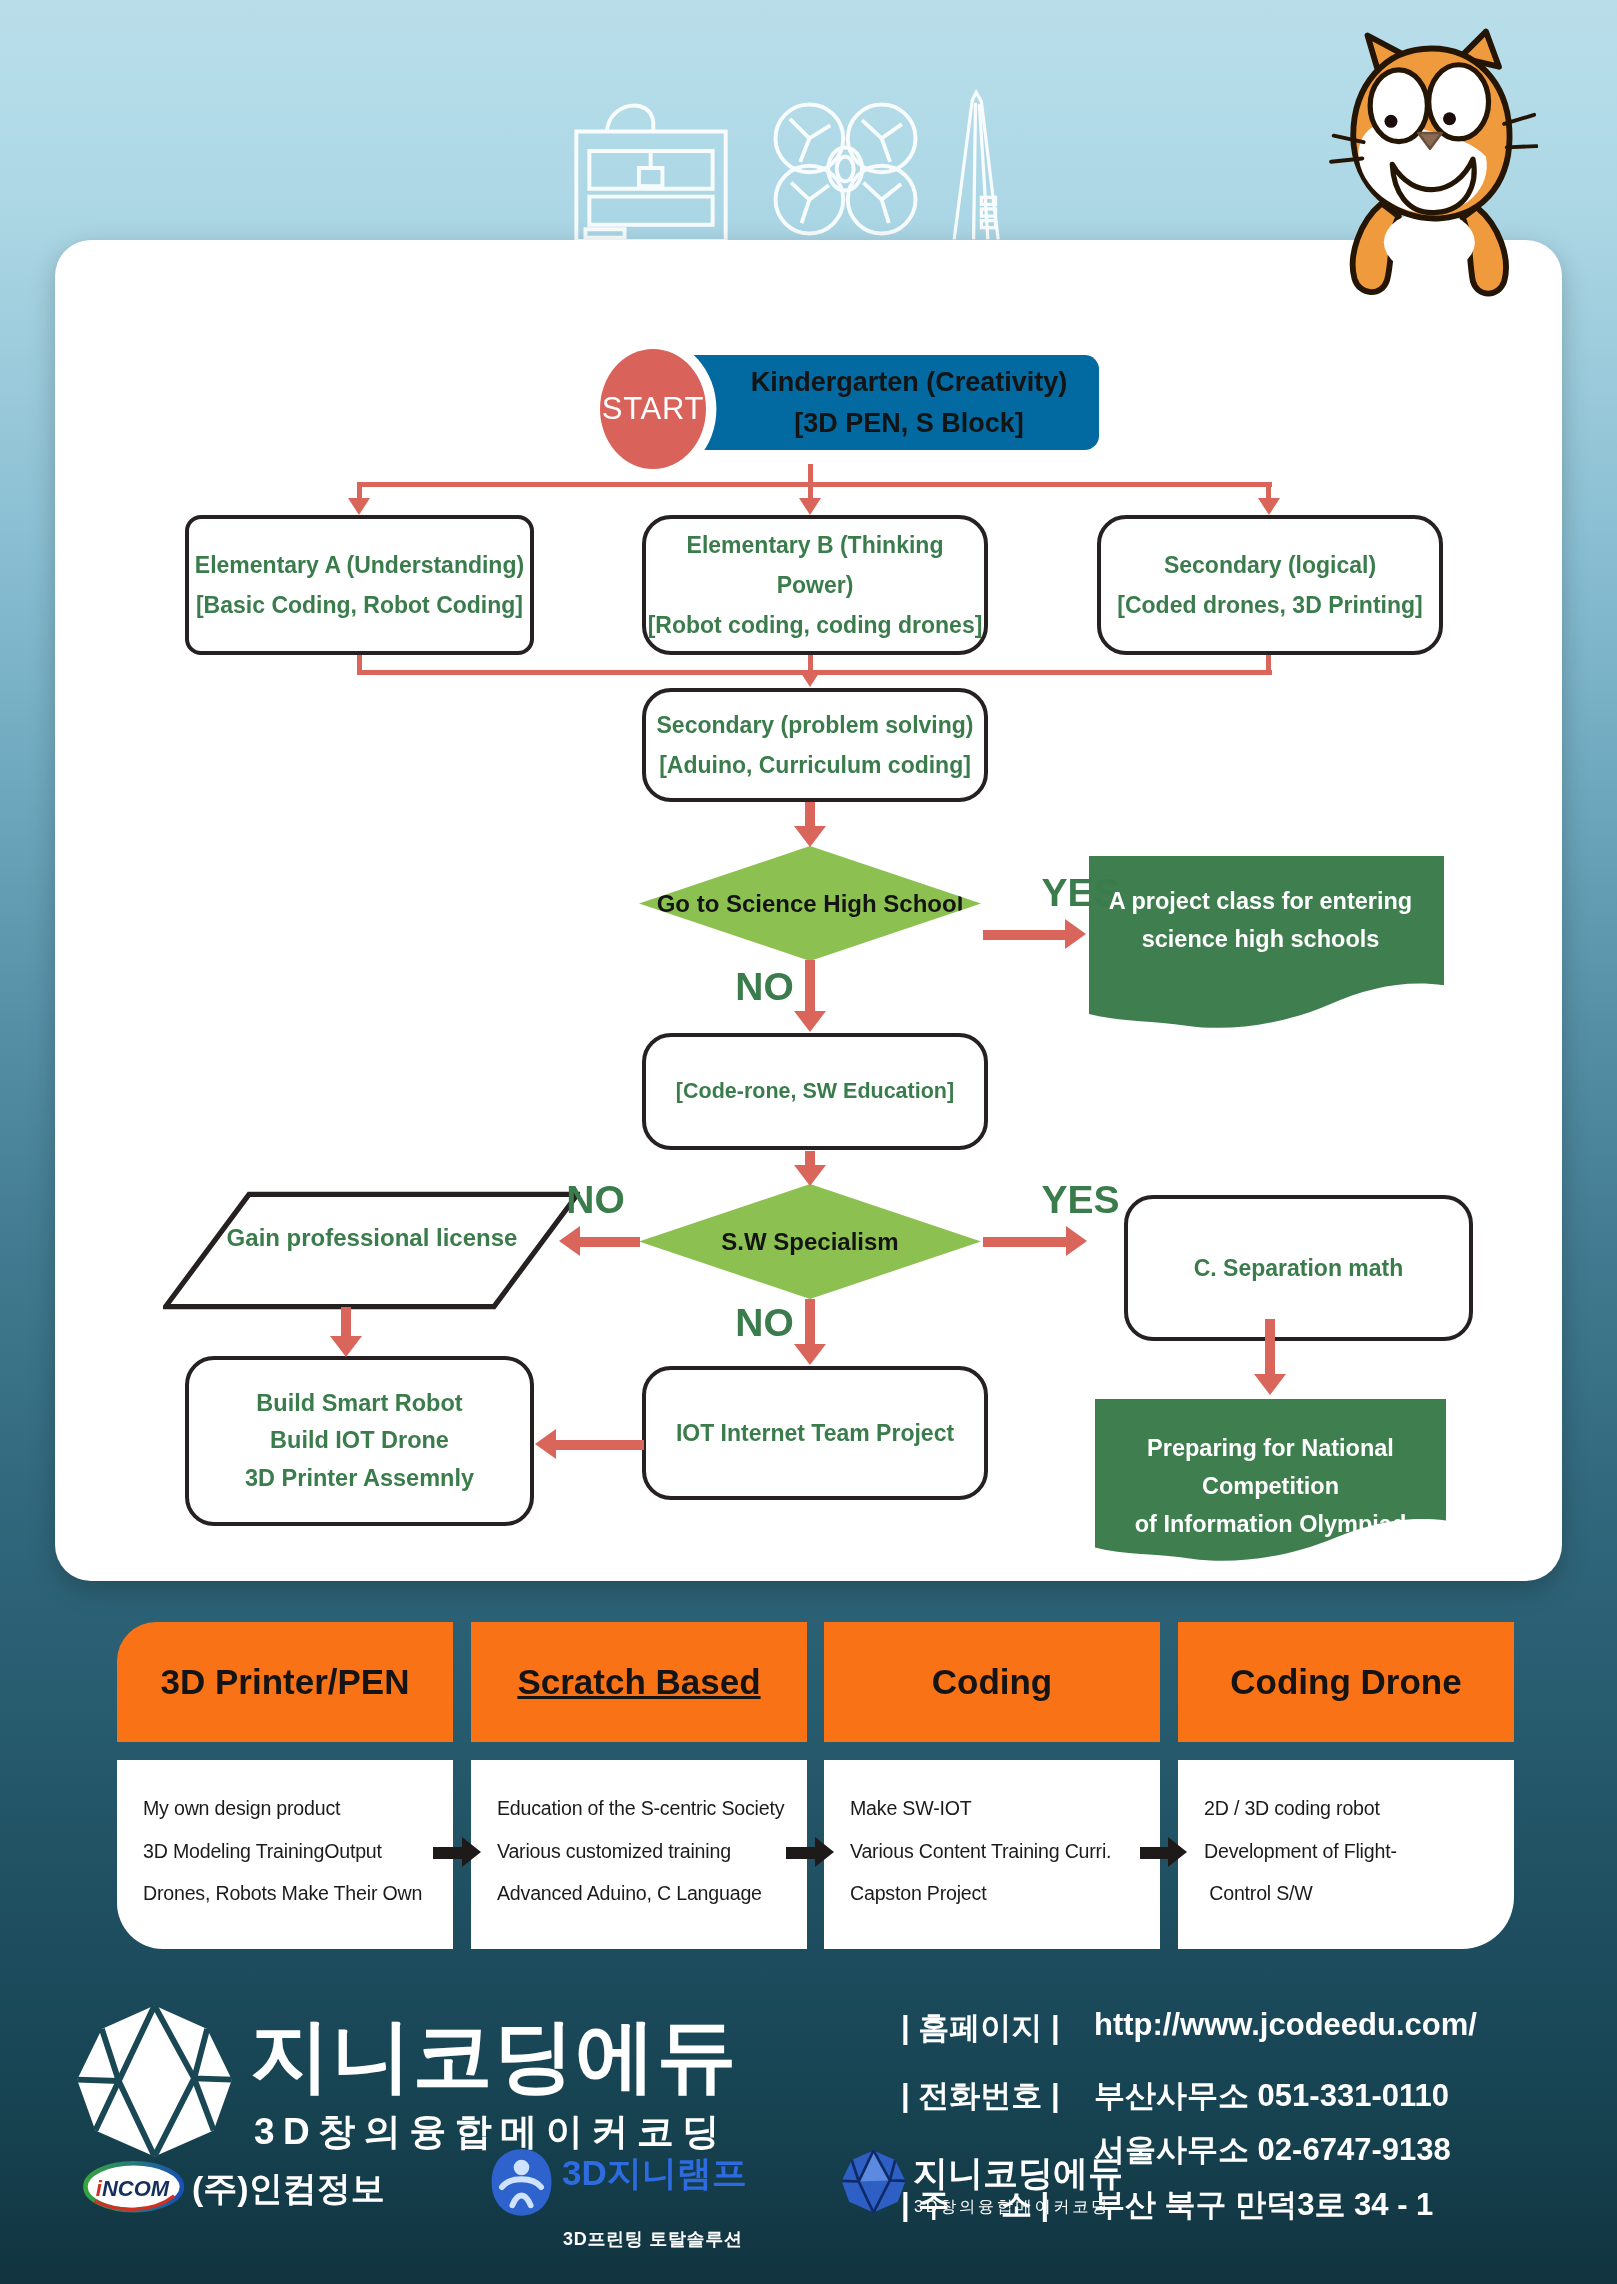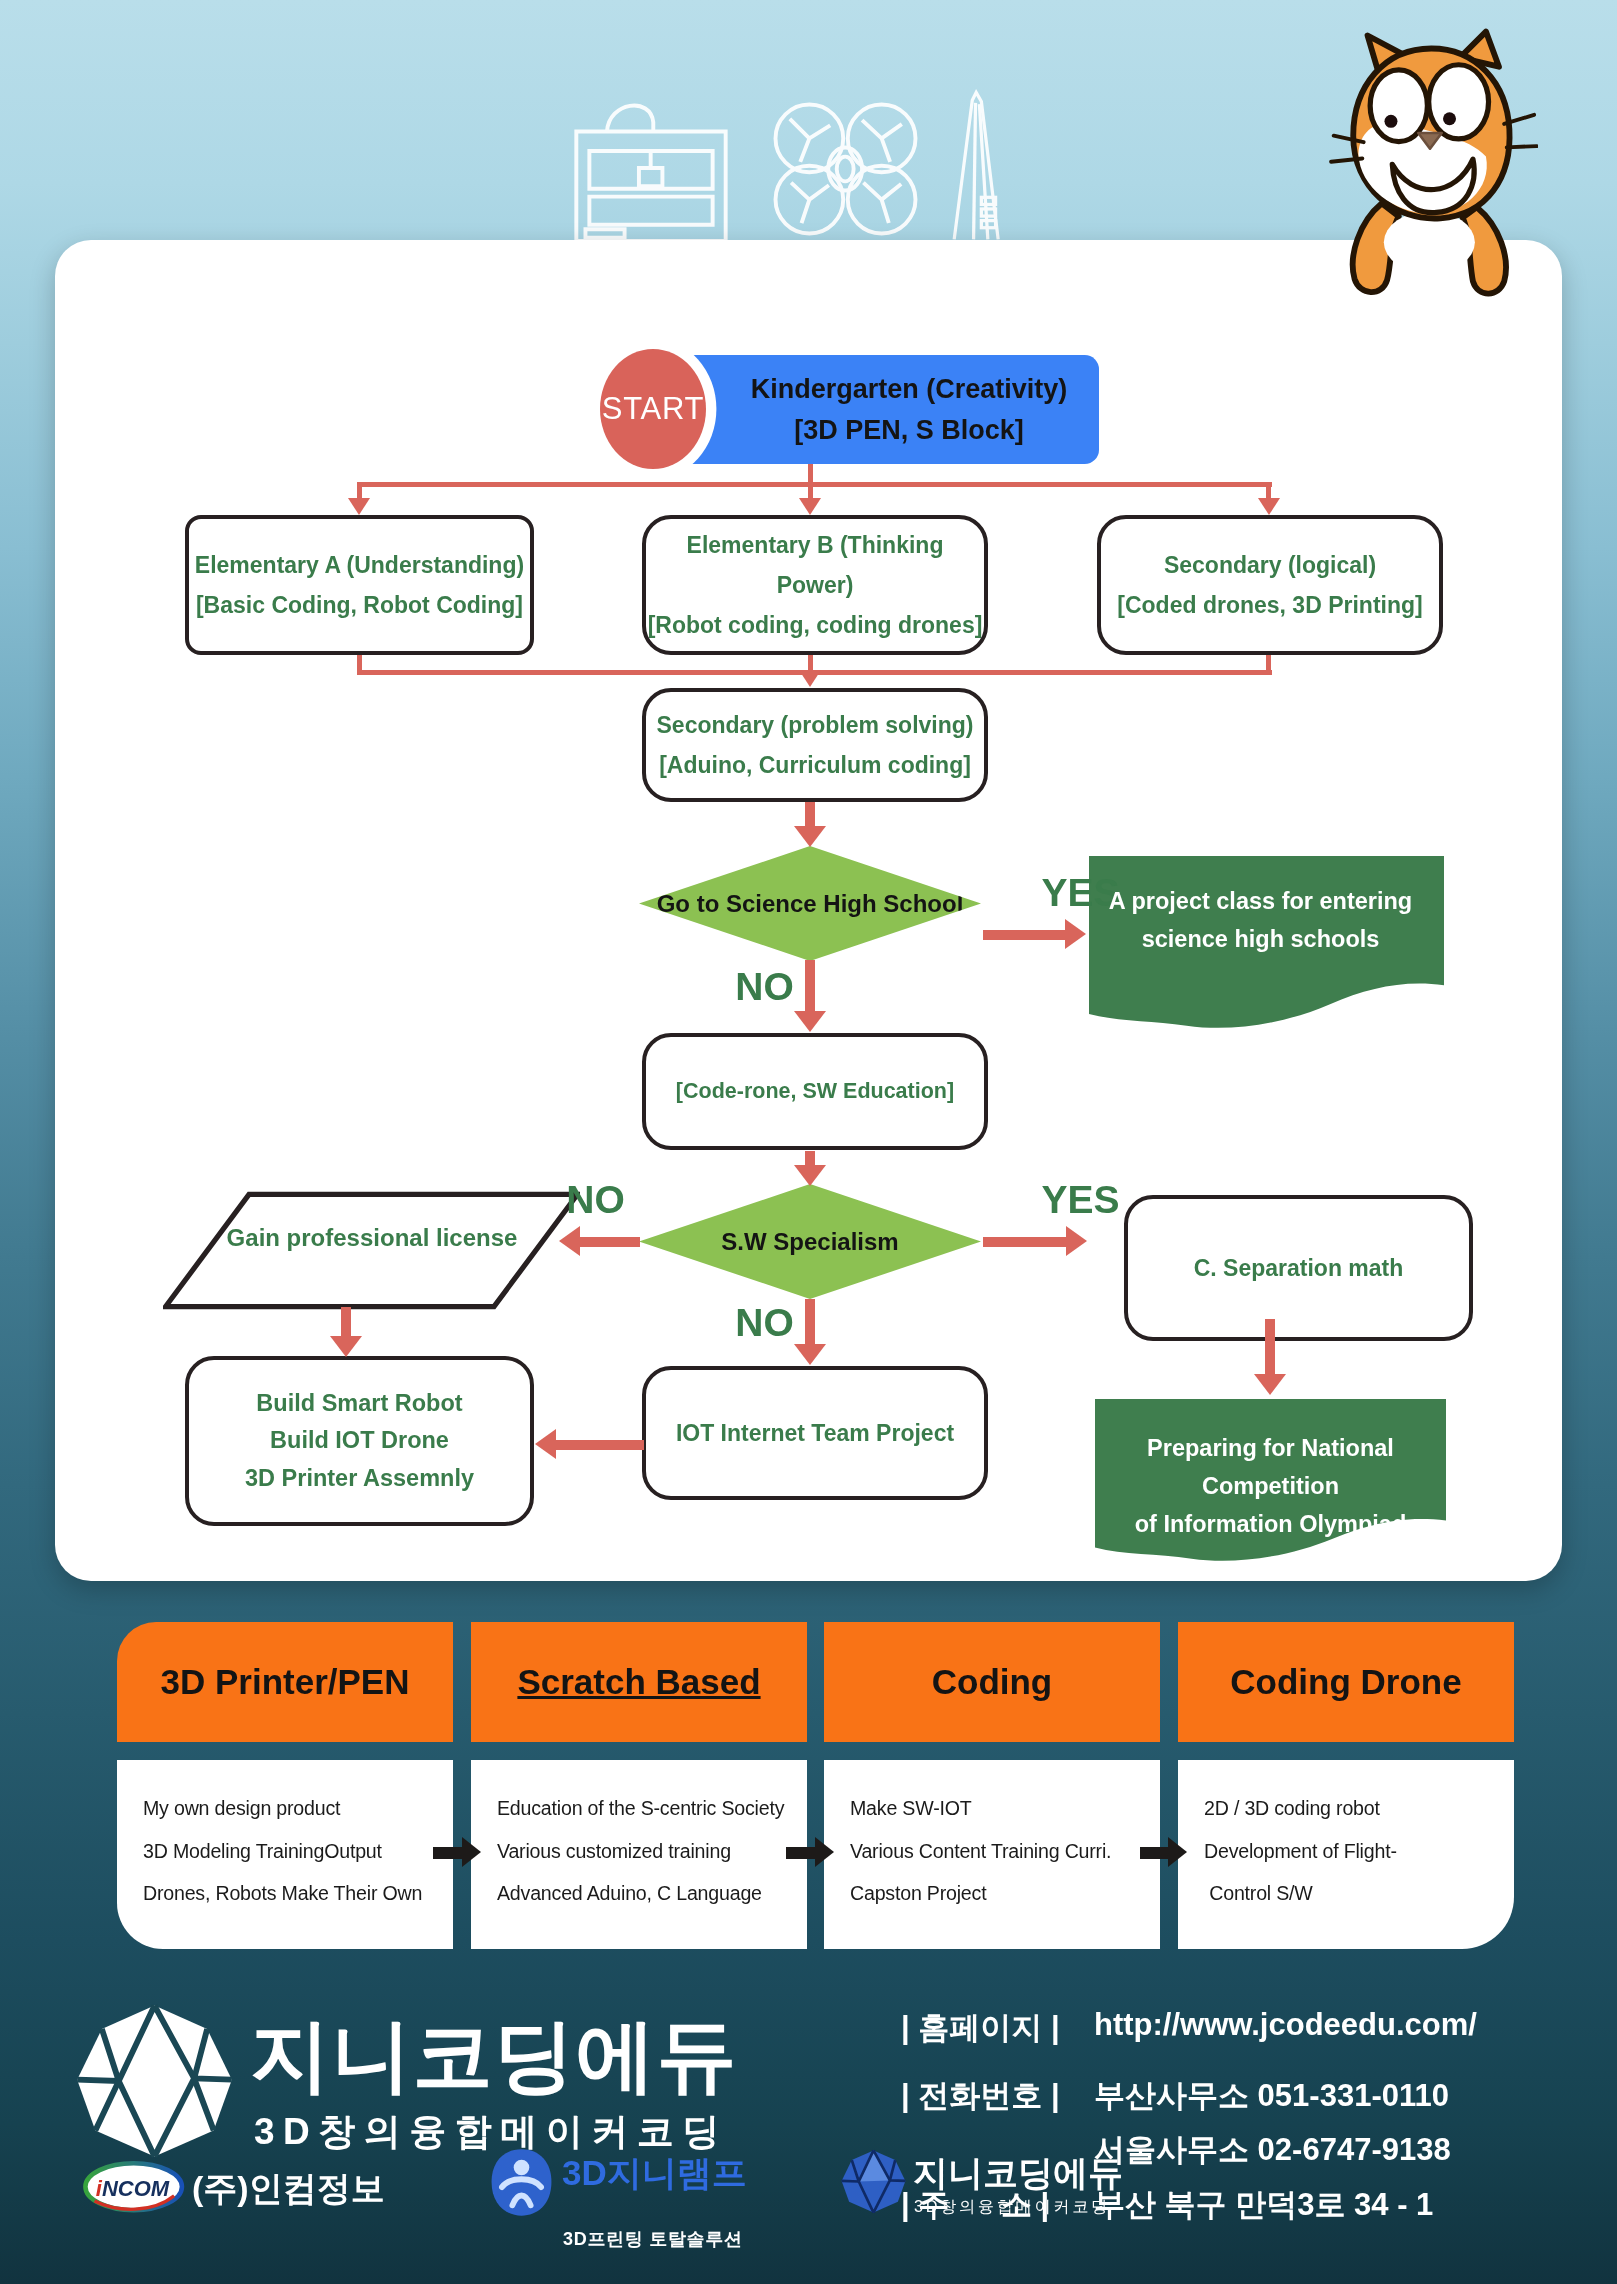--- a/index.html
+++ b/index.html
@@ -14,21 +14,21 @@
   
   #card{left:55px;top:240px;width:1507px;height:1341px;background:#ffffff;
         border-radius:36px;box-shadow:0 9px 26px rgba(0,0,0,.22);}
   
   .topicon{opacity:.92;}
   
   #start{left:600px;top:349px;width:106px;height:120px;border-radius:50%;
          background:#d9635a;box-shadow:0 0 0 10.4px #ffffff;z-index:4;
          display:flex;align-items:center;justify-content:center;
          color:#fff;font-size:31px;letter-spacing:0.7px;}
-  #ribbon{left:673px;top:355px;width:426px;height:109px;background:#3b82f6;
+  #ribbon{left:673px;top:355px;width:426px;height:95px;background:#0369a1;
           border-radius:0 14.3px 14.3px 0;z-index:3;display:flex;flex-direction:column;
           justify-content:center;align-items:center;padding-left:46px;box-sizing:border-box;}
   #ribbon .l{color:#141414;font-size:27px;font-weight:600;line-height:1.5;}
   .fc-box{background:#fff;border:4.6px solid #272021;border-radius:29px;
           display:flex;flex-direction:column;justify-content:center;align-items:center;
           text-align:center;box-sizing:border-box;z-index:3;}
   .fc-box .l{color:#3a7c4b;font-size:23px;font-weight:600;line-height:1.75;}
   #bxA{left:185px;top:515px;width:349px;height:140px;border-radius:16px;}
   #bxB{left:642px;top:515px;width:346px;height:140px;}
   #bxC{left:1097px;top:515px;width:346px;height:140px;}

